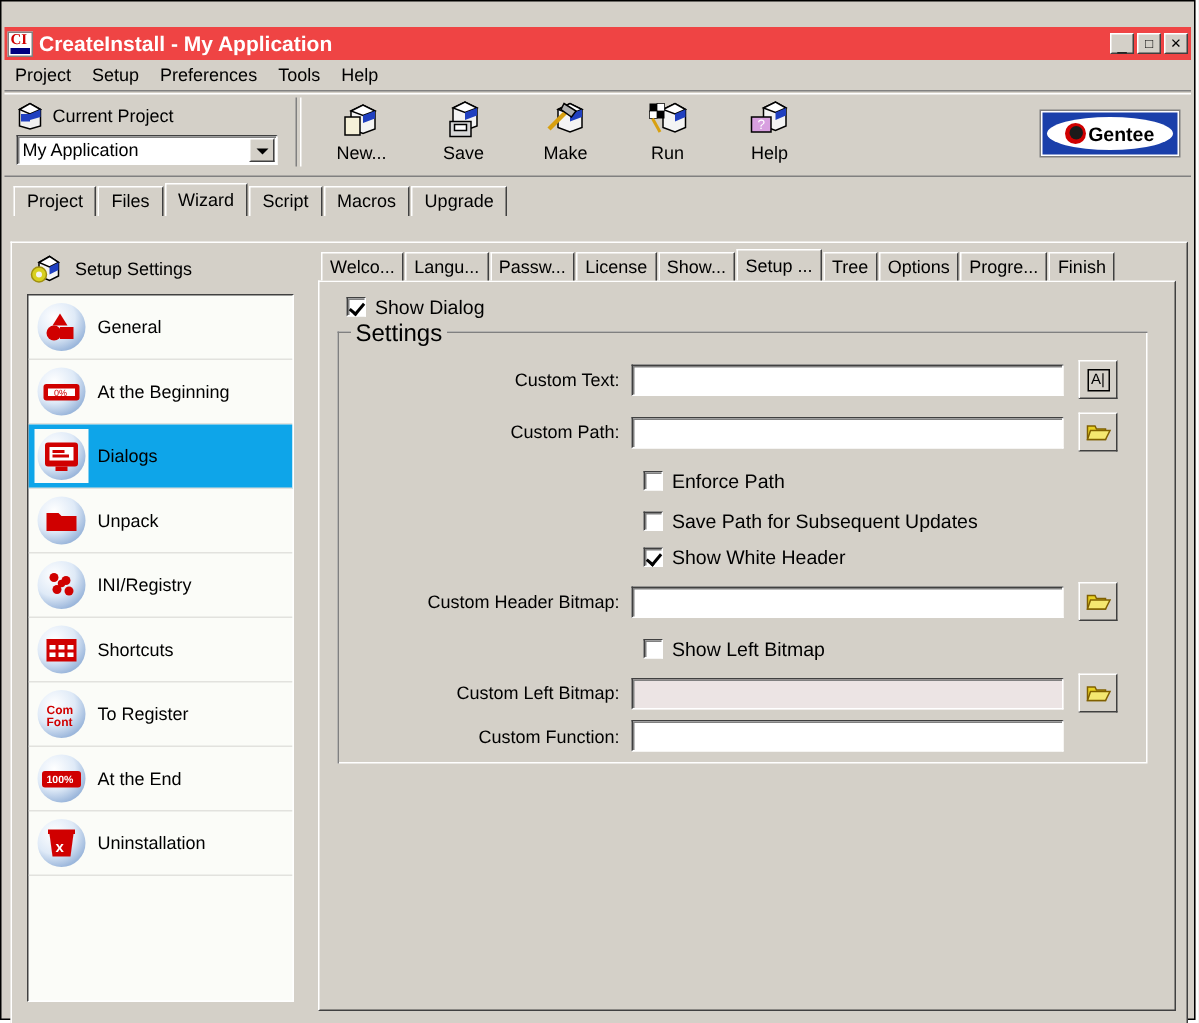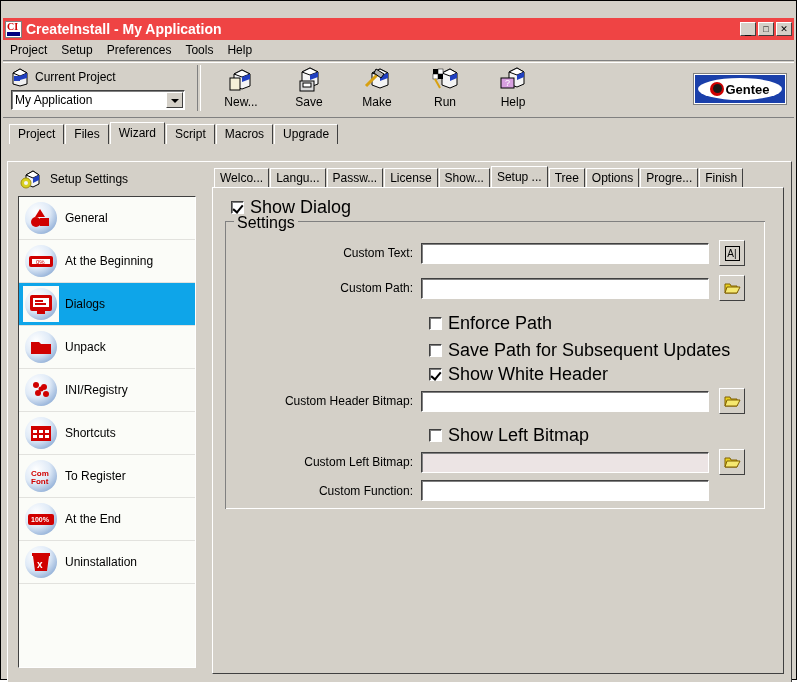--- a/index.html
+++ b/index.html
@@ -252,21 +252,21 @@
     border-right: 1px solid #fff; border-bottom: 1px solid #fff;
     box-shadow: inset 1px 1px 0 #808080;
     position: relative; box-sizing: border-box;
   }
   .chk.on:after {
     content: ""; position: absolute; left: 3px; top: 1px;
     width: 4px; height: 8px;
     border-right: 2px solid #000; border-bottom: 2px solid #000;
     transform: rotate(40deg);
   }
-  .chk-lbl { margin-left: 6px; font-size: 18px; }
+  .chk-lbl { margin-left: 6px; font-size: 13px; }
   .group {
     position: absolute; left: 12px; top: 33px;
     width: 540px; height: 288px;
     border: 1px solid #fff;
     box-sizing: border-box;
   }
   .group:before {
     content: ""; position: absolute; left: -1px; top: -1px;
     width: 540px; height: 288px;
     border-top: 1px solid #808080; border-left: 1px solid #808080;

